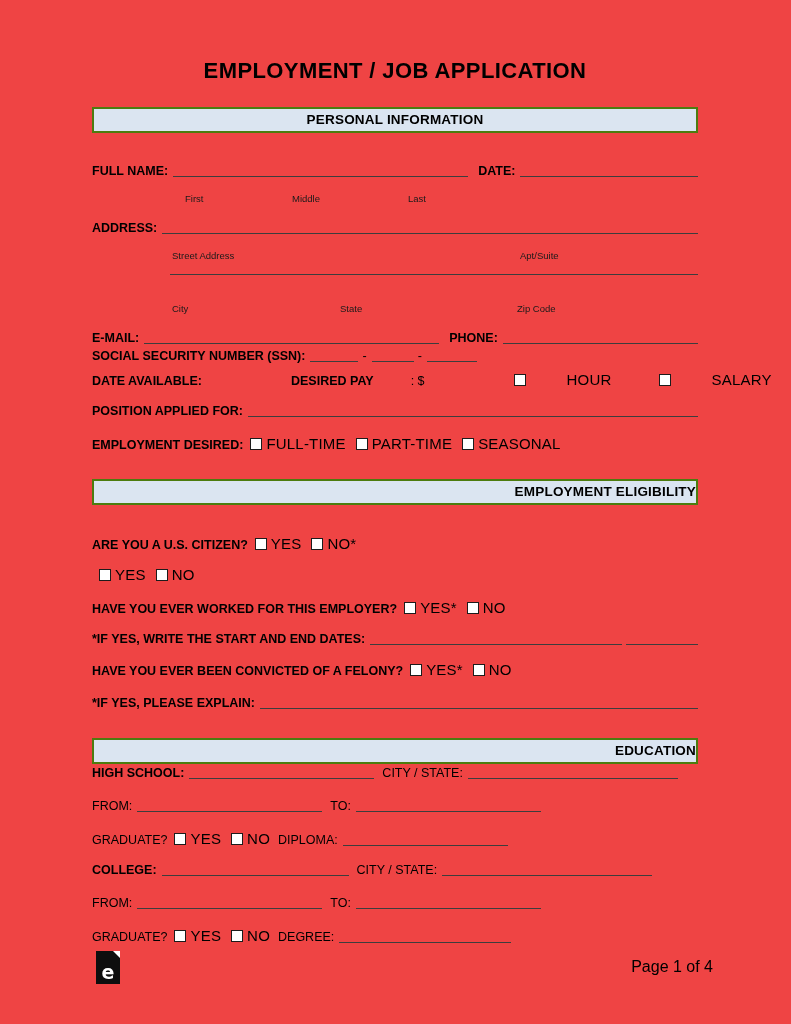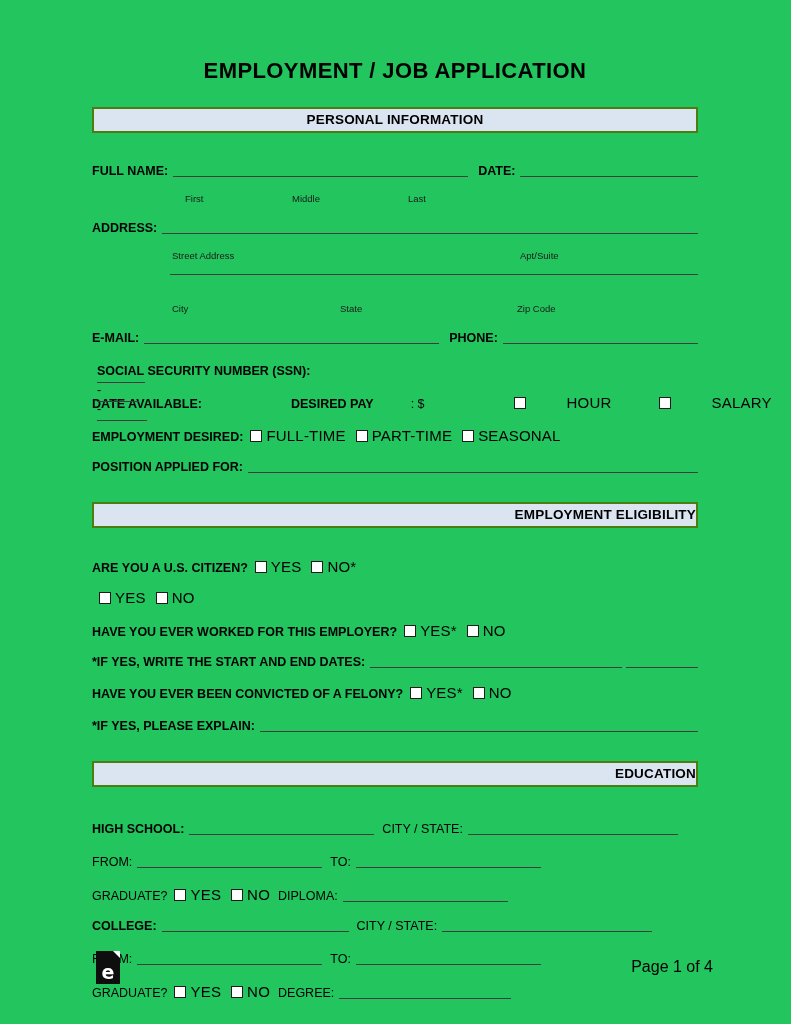--- a/index.html
+++ b/index.html
@@ -1,16 +1,16 @@
 <!DOCTYPE html>
 <html><head>
 <meta charset="utf-8">
 <style>
   html,body{margin:0;padding:0;background:#fff;}
-  .page{position:relative;width:791px;height:1024px;background:#22c55e;
+  .page{position:relative;width:791px;height:1024px;background:#ef4444;
         font-family:"Liberation Sans",sans-serif;color:#000;overflow:hidden;}
   .content{position:absolute;left:92px;top:0;width:606px;}
 
   .title{margin-top:58px;height:26px;line-height:26px;text-align:center;
          font-size:22px;font-weight:bold;letter-spacing:0.4px;}
 
   .sec{box-sizing:border-box;height:26px;line-height:21px;margin-top:23px;
        background:#dbe5f1;border:2px solid #4d7c0f;text-align:center;
        font-size:13.5px;font-weight:bold;letter-spacing:0.2px;}
 
@@ -31,22 +31,22 @@
   .cb.first{margin-left:7px;}
   .cbl{font-size:15px;margin-left:4px;letter-spacing:0.2px;}
 
   .subrow{position:relative;height:11px;margin-top:13px;font-size:9.5px;line-height:11px;color:#1a1a1a;}
   .subrow span{position:absolute;top:0;}
   .p-first{left:93px;}.p-middle{left:200px;}.p-last{left:316px;}
   .p-street{left:80px;}.p-apt{left:428px;}
   .p-city{left:80px;}.p-state{left:248px;}.p-zip{left:425px;}
 
   .mt29{margin-top:29px;}.mt12{margin-top:15px;}.mt11{margin-top:11px;}
-  .mt15{margin-top:15px;flex-direction:column;}.mt14{margin-top:14px;gap:37px;}.mt13{margin-top:13px;}
-  .mt26{margin-top:26px;text-align:right;}.mt30{margin-top:30px;}.mt33{margin-top:33px;}
+  .mt15{margin-top:0;}.mt14{margin-top:6px;gap:37px;}.mt13{margin-top:13px;}
+  .mt26{margin-top:26px;text-align:right;}.mt30{margin-top:30px;}.mt33{}
 
   .logo{position:absolute;left:96px;top:951px;width:24px;height:33px;background:#0e0e0e;}
   .logo-fold{position:absolute;top:0;right:0;width:0;height:0;
              border-top:7px solid #ffffff;border-left:7px solid transparent;}
   .logo-e{position:absolute;left:0;right:0;bottom:1px;text-align:center;color:#fff;
           font-weight:bold;font-size:19px;line-height:22px;font-family:"DejaVu Sans",sans-serif;}
   .pagenum{position:absolute;right:78px;top:958px;font-size:16px;}
 </style>
 </head>
 <body>
@@ -109,33 +109,33 @@
       <span class="line w140"></span>
       <span class="lbl ml10">DESIRED PAY</span>
       <span class="rlbl">: $</span>
       <span class="line w85"></span>
       <span class="cb"></span>
       <span class="cbl">HOUR</span>
       <span class="cb"></span>
       <span class="cbl">SALARY</span>
     </div>
 
+    <div class="row mt13">
+      <span class="lbl">POSITION APPLIED FOR:</span>
+      <span class="line grow"></span>
+    </div>
+
     <div class="row mt12">
       <span class="lbl">EMPLOYMENT DESIRED:</span>
       <span class="cb first"></span>
       <span class="cbl">FULL-TIME</span>
       <span class="cb"></span>
       <span class="cbl">PART-TIME</span>
       <span class="cb"></span>
       <span class="cbl">SEASONAL</span>
-    </div>
-
-    <div class="row mt13">
-      <span class="lbl">POSITION APPLIED FOR:</span>
-      <span class="line grow"></span>
     </div>
 
     <div class="sec mt26">EMPLOYMENT ELIGIBILITY</div>
 
     <div class="row mt30">
       <span class="lbl">ARE YOU A U.S. CITIZEN?</span>
       <span class="cb first"></span>
       <span class="cbl">YES</span>
       <span class="cb"></span>
       <span class="cbl">NO*</span>

